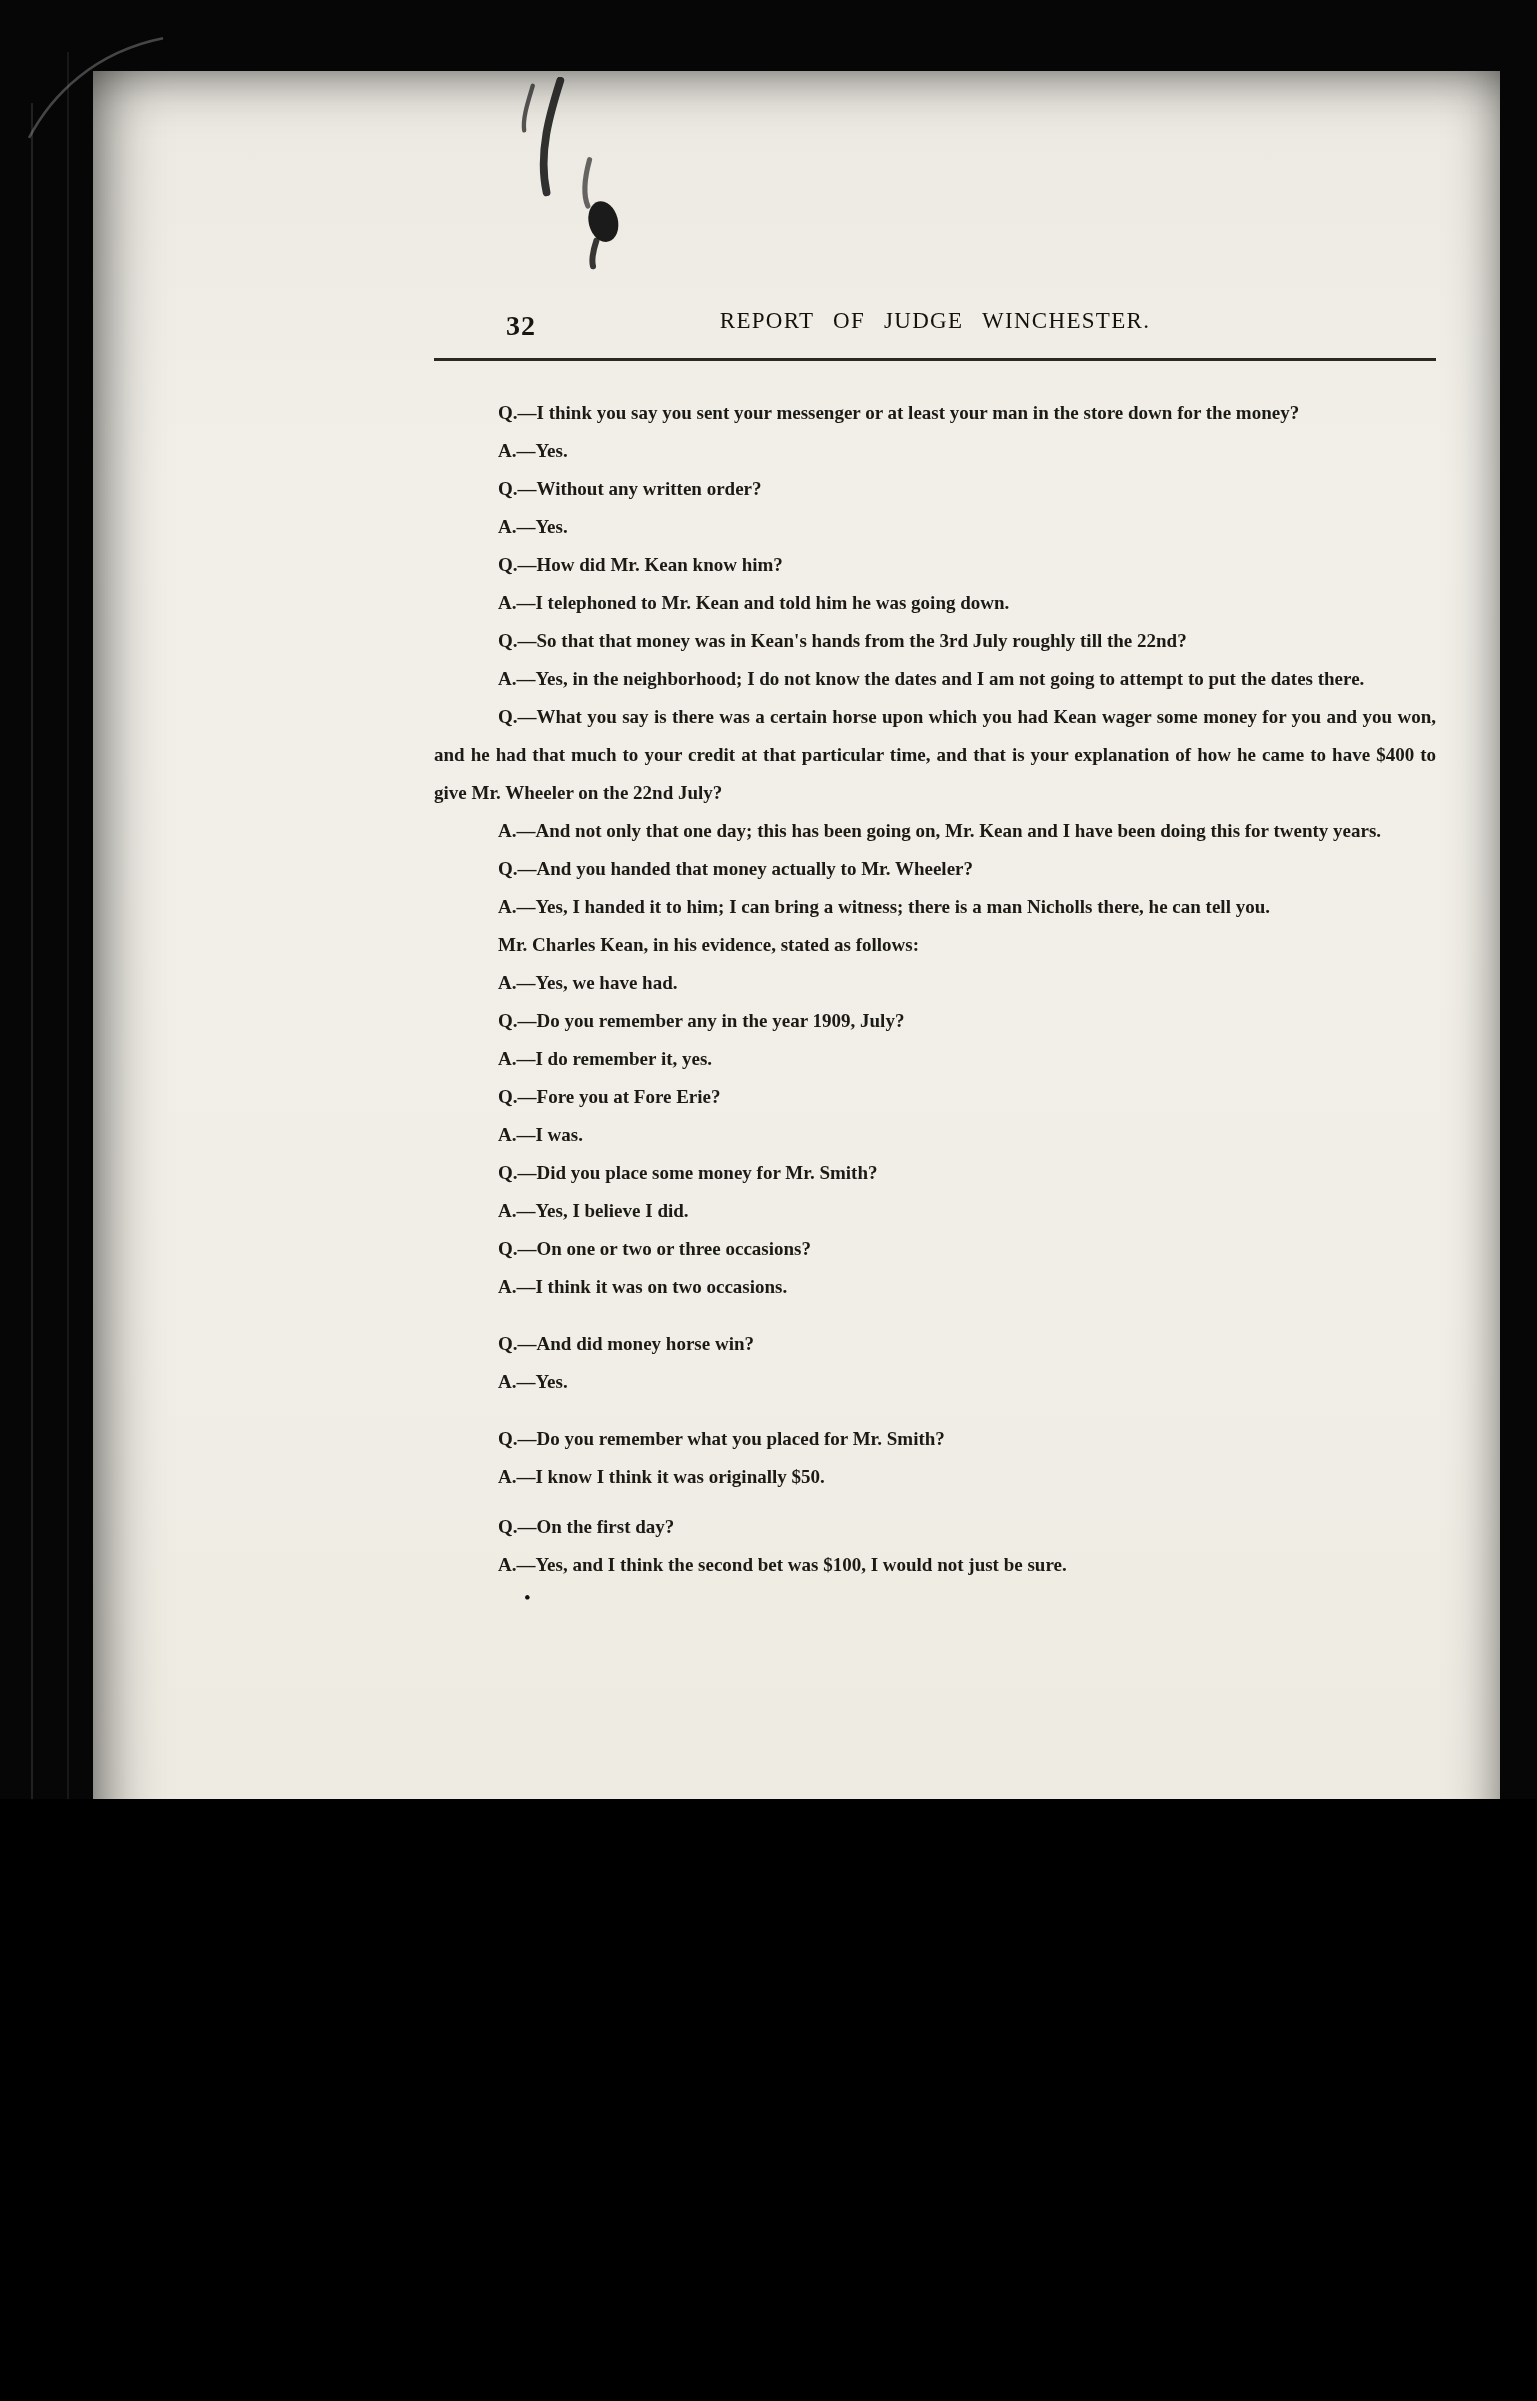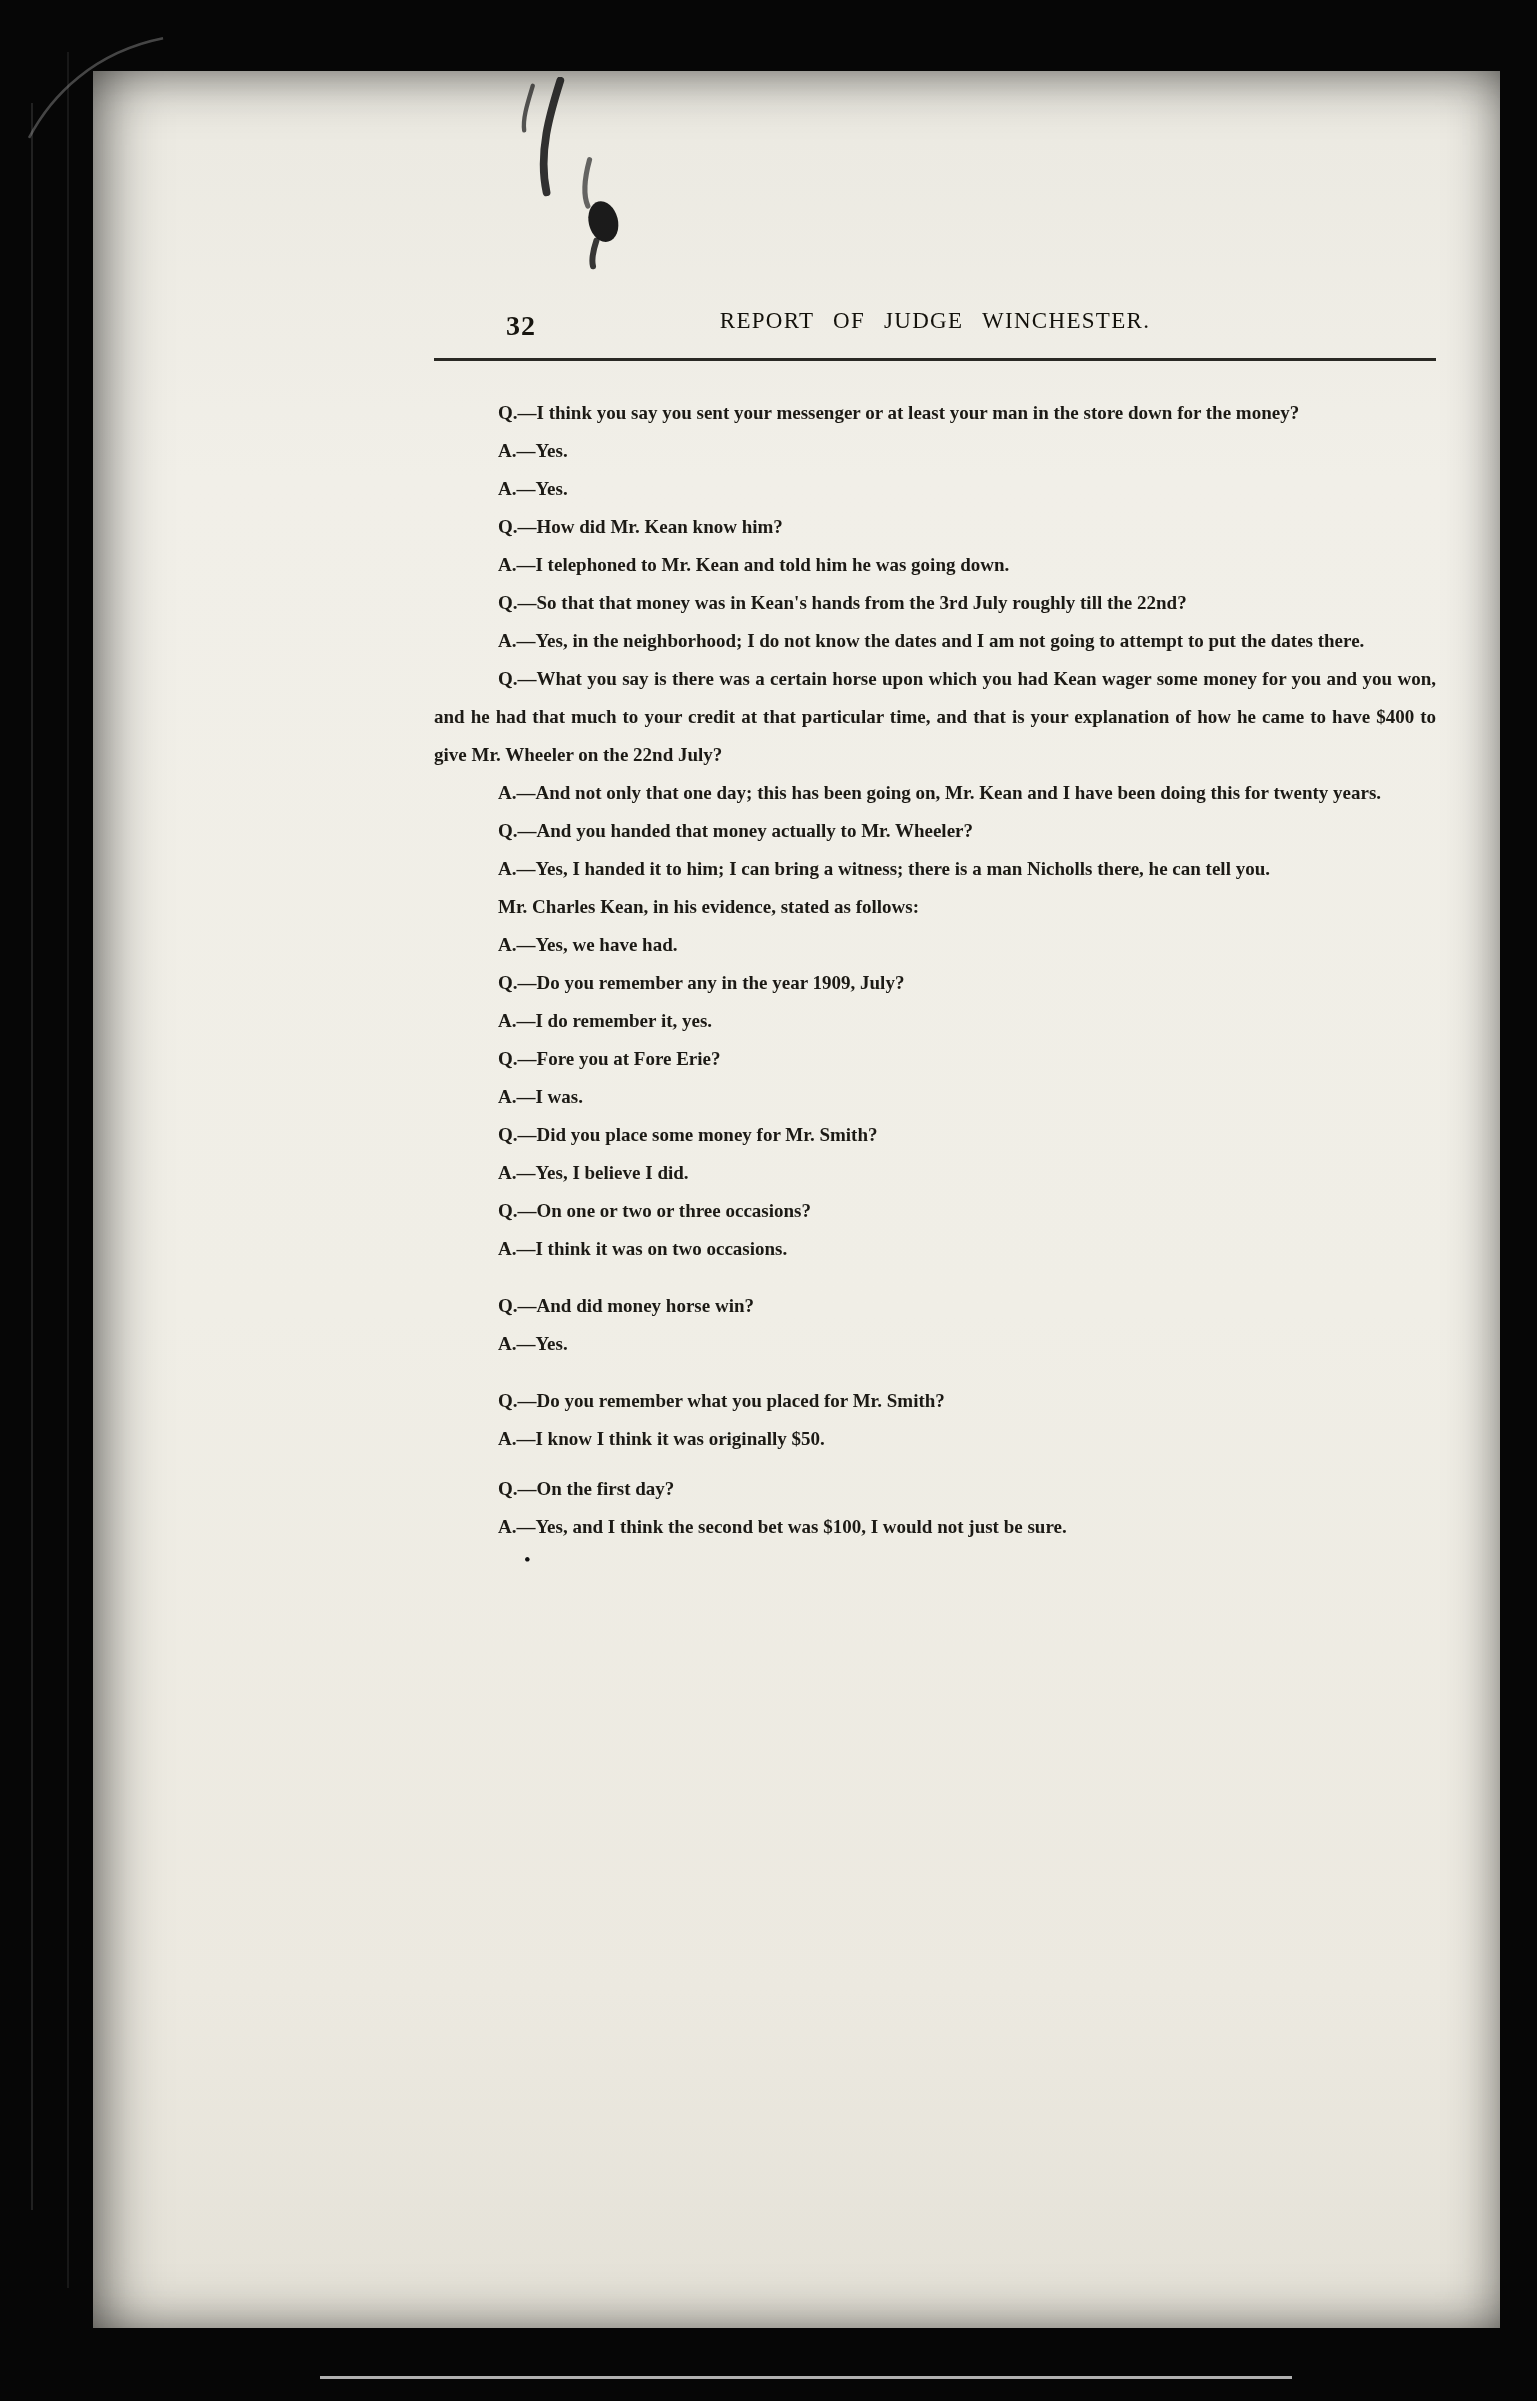--- a/index.html
+++ b/index.html
@@ -1,18 +1,18 @@
 <!DOCTYPE html>
 <html style="font-size:13.8px"><head>
 <meta charset="utf-8">
 <style>
   html,body{margin:0;padding:0;background:#000;}
   #canvas{
     position:relative;
-    width:1537px;height:2401px;
+    width:1537px;height:1799px;
     background:#060606;
     overflow:hidden;
     font-family:"Liberation Serif","DejaVu Serif",serif;
   }
   
   .film-line{position:absolute;width:1.7px;background:#2e2e2e;}
   .film-line.a{left:31px;top:103px;height:2107px;opacity:.7;}
   .film-line.b{left:67px;top:52px;height:2236px;opacity:.45;}
   .bottom-line{position:absolute;left:320px;top:2376px;width:972px;height:2.6px;background:#cfcfcf;opacity:.85;}
   
@@ -63,20 +63,21 @@
 
       <div class="header-row">
         <span class="pagenum">32</span>
         <span class="title">REPORT OF JUDGE WINCHESTER.</span>
       </div>
       <div class="rule"></div>
 
       <div class="body-block">
         <p class="para">Q.—I think you say you sent your messenger or at least your man in the store down for the money?</p>
         <p class="para">A.—Yes.</p>
+        <p class="para">Q.—Without any written order?</p>
         <p class="para">A.—Yes.</p>
         <p class="para">Q.—How did Mr. Kean know him?</p>
         <p class="para">A.—I telephoned to Mr. Kean and told him he was going down.</p>
         <p class="para">Q.—So that that money was in Kean's hands from the 3rd July roughly till the 22nd?</p>
         <p class="para">A.—Yes, in the neighborhood; I do not know the dates and I am not going to attempt to put the dates there.</p>
         <p class="para">Q.—What you say is there was a certain horse upon which you had Kean wager some money for you and you won, and he had that much to your credit at that particular time, and that is your explanation of how he came to have $400 to give Mr. Wheeler on the 22nd July?</p>
         <p class="para">A.—And not only that one day; this has been going on, Mr. Kean and I have been doing this for twenty years.</p>
         <p class="para">Q.—And you handed that money actually to Mr. Wheeler?</p>
         <p class="para">A.—Yes, I handed it to him; I can bring a witness; there is a man Nicholls there, he can tell you.</p>
         <p class="para">Mr. Charles Kean, in his evidence, stated as follows:</p>

